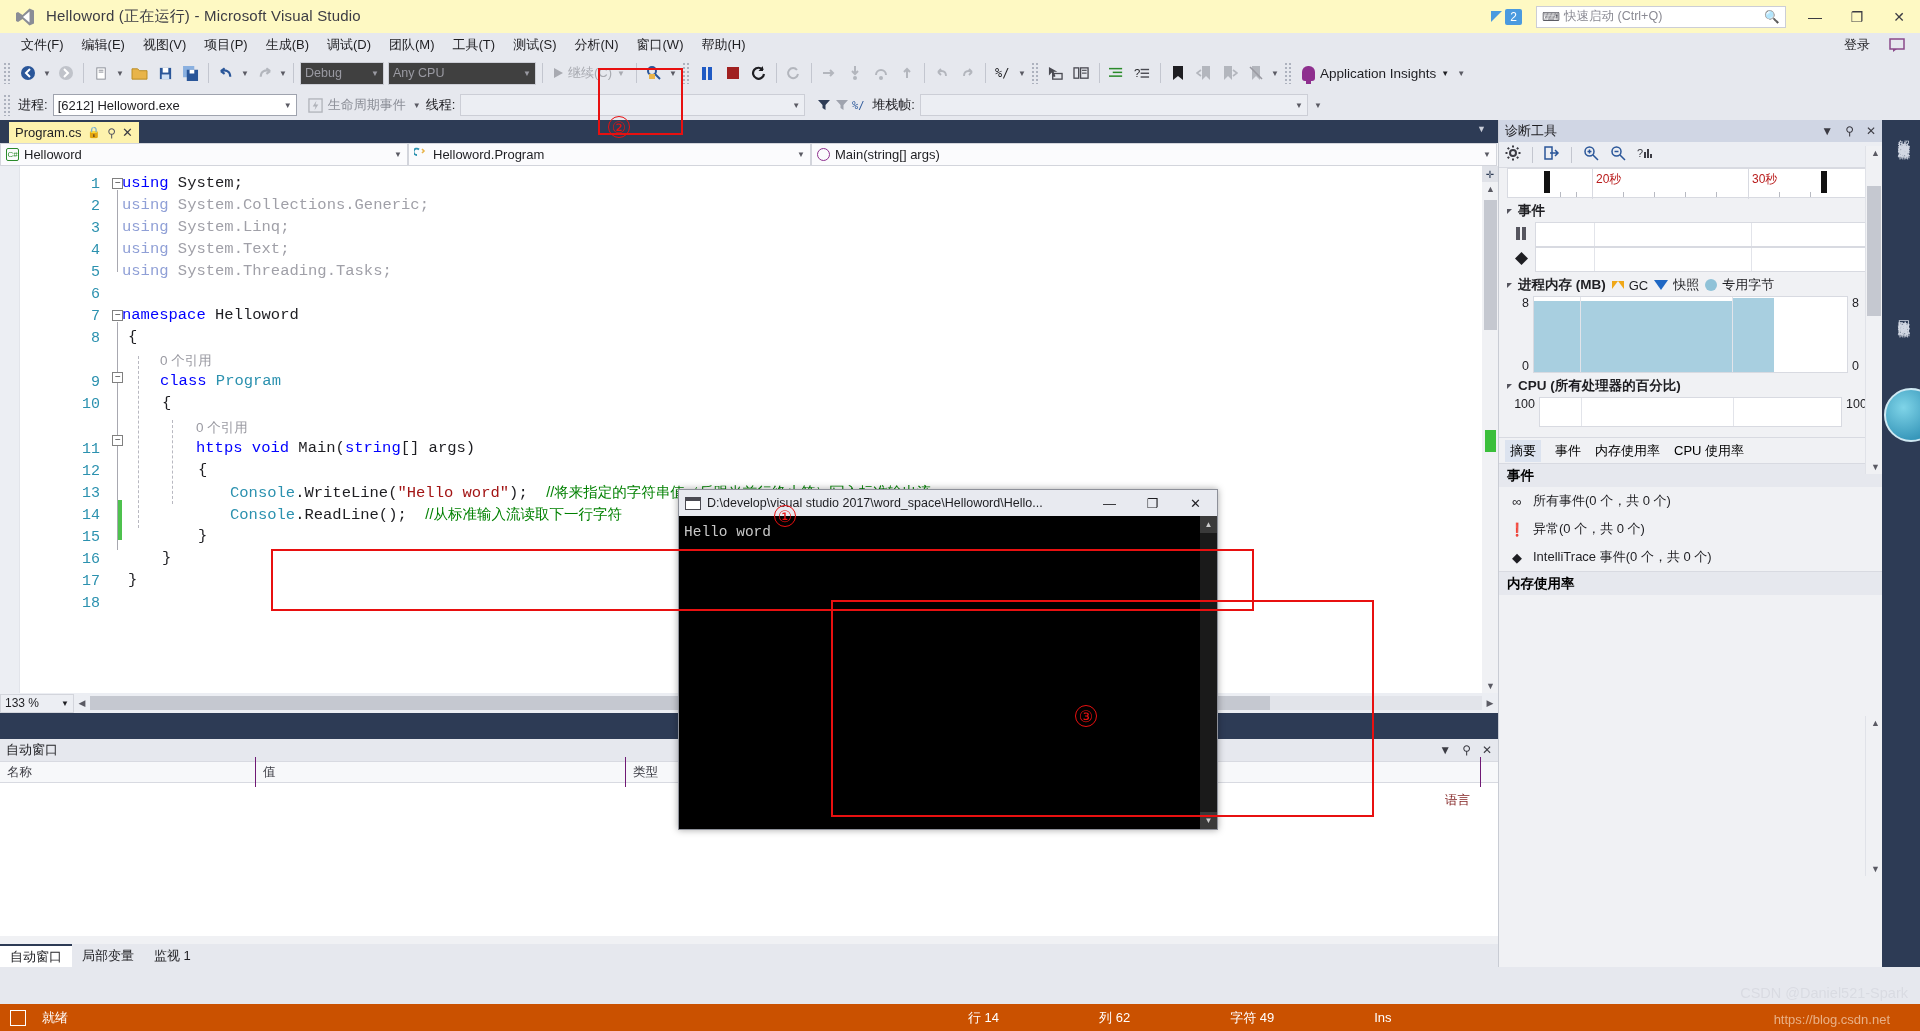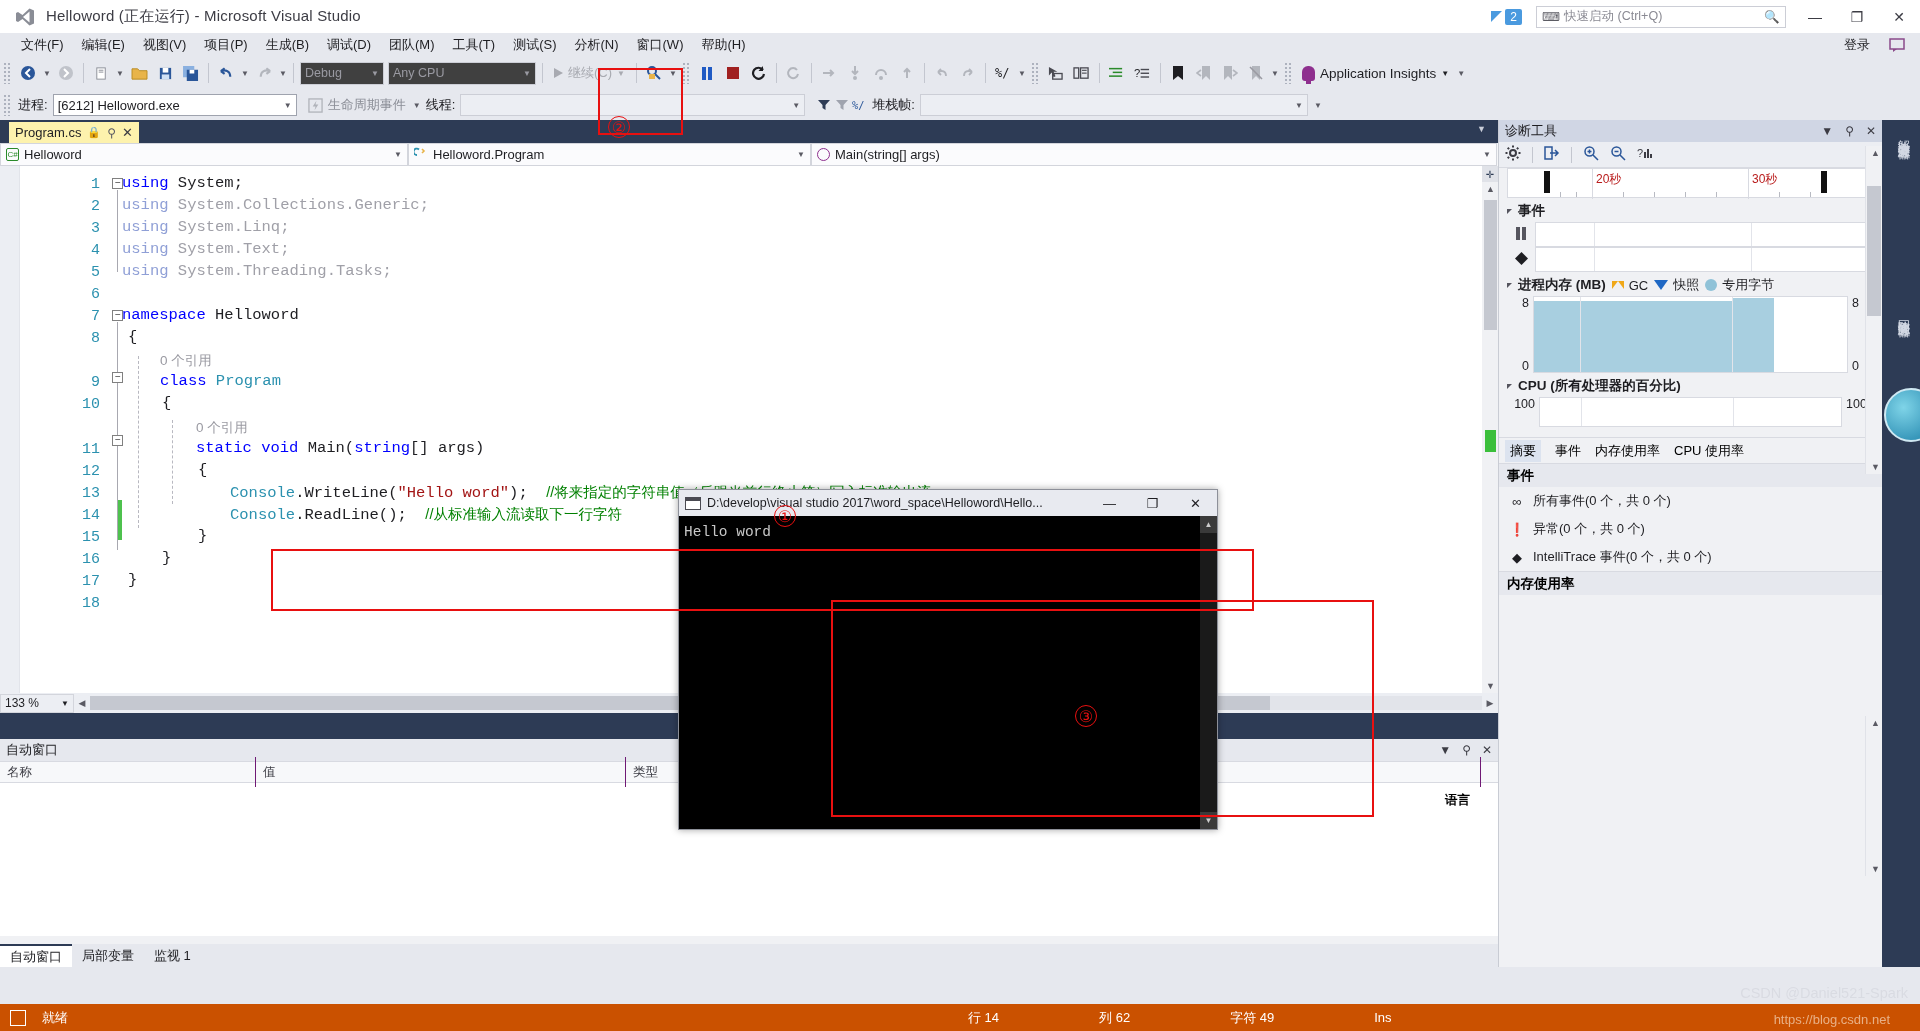--- a/index.html
+++ b/index.html
@@ -7,21 +7,21 @@
     width: 1920px; height: 1031px;
     font-family: "Liberation Sans", sans-serif;
     overflow: hidden;
     background: #e6e8ee;
   }
   body { position: relative; }
 
   
   .titlebar {
     position:absolute; left:0; top:0; width:1920px; height:33px;
-    background:#ffffff; display:flex; align-items:center;
+    background:#fef9c3; display:flex; align-items:center;
   }
   .vs-logo {
     width:22px;height:22px;margin-left:14px;margin-right:10px;
     display:flex;align-items:center;justify-content:center;
   }
   .title-text { font-size:15px; color:#3c3c44; letter-spacing:.2px;}
   .title-right { margin-left:auto; display:flex; align-items:center; height:33px; }
   .notif { display:flex; align-items:center; gap:3px; margin-right:14px;}
   .notif-flag { width:0;height:0;border-left:11px solid #4a9adf;border-bottom:11px solid transparent;}
   .notif-badge { background:#4a9adf;color:#fff;font-size:12px;padding:0 5px;border-radius:2px;line-height:16px;}
@@ -584,21 +584,21 @@
     <span class="code-line" style="left:122px;top:30px;"><span class="kwdim">using</span> <span class="dim">System.Collections.Generic;</span></span>
     <span class="code-line" style="left:122px;top:52px;"><span class="kwdim">using</span> <span class="dim">System.Linq;</span></span>
     <span class="code-line" style="left:122px;top:74px;"><span class="kwdim">using</span> <span class="dim">System.Text;</span></span>
     <span class="code-line" style="left:122px;top:96px;"><span class="kwdim">using</span> <span class="dim">System.Threading.Tasks;</span></span>
     <span class="code-line" style="left:122px;top:140px;"><span class="kw">namespace</span> <span>Helloword</span></span>
     <span class="code-line" style="left:128px;top:162px;"><span>{</span></span>
     <span class="ref-hint" style="left:160px;top:186px;">0 个引用</span>
     <span class="code-line" style="left:160px;top:206px;"><span class="kw">class</span> <span class="type">Program</span></span>
     <span class="code-line" style="left:162px;top:228px;"><span>{</span></span>
     <span class="ref-hint" style="left:196px;top:253px;">0 个引用</span>
-    <span class="code-line" style="left:196px;top:273px;"><span class="kw">static</span> <span class="kw">void</span> <span>Main(</span><span class="kw">string</span><span>[] args)</span></span>
+    <span class="code-line" style="left:196px;top:273px;"><span class="kw">https</span> <span class="kw">void</span> <span>Main(</span><span class="kw">string</span><span>[] args)</span></span>
     <span class="code-line" style="left:198px;top:295px;"><span>{</span></span>
     <span class="code-line" style="left:230px;top:317px;"><span class="type">Console</span><span>.WriteLine(</span><span class="str">"Hello word"</span><span>);</span>  <span class="cmt" style="font-family:'Liberation Sans',sans-serif;font-size:14.5px;">//将来指定的字符串值（后跟当前行终止符）写入标准输出流</span></span>
     <span class="code-line" style="left:230px;top:339px;"><span class="type">Console</span><span>.ReadLine();</span>  <span class="cmt" style="font-family:'Liberation Sans',sans-serif;font-size:14.5px;">//从标准输入流读取下一行字符</span></span>
     <span class="code-line" style="left:198px;top:361px;"><span>}</span></span>
     <span class="code-line" style="left:162px;top:383px;"><span>}</span></span>
     <span class="code-line" style="left:128px;top:405px;"><span>}</span></span>
   </div>
 
   <div class="ed-splitter">✛</div>
   <div class="ed-vscroll" style="top:62px;height:511px">
@@ -635,21 +635,21 @@
     <span class="agh" style="width:370px">值</span>
     <span class="agh" style="width:855px">类型</span>
   </div>
   <div class="autos-body"></div>
   <div class="autos-tabs">
     <span class="atab sel">自动窗口</span>
     <span class="atab">局部变量</span>
     <span class="atab">监视 1</span>
   </div>
 </div>
-<span style="position:absolute;left:1445px;top:792px;font-size:12.5px;color:#000000;font-weight:bold;">语言</span>
+<span style="position:absolute;left:1445px;top:792px;font-size:12.5px;color:#7f1d1d;">语言</span>
 
 <div class="diag">
   <div class="diag-title">
     <span>诊断工具</span>
     <span class="tools">
       <span>▼</span>
       <span>⚲</span>
       <span>✕</span>
     </span>
   </div>

